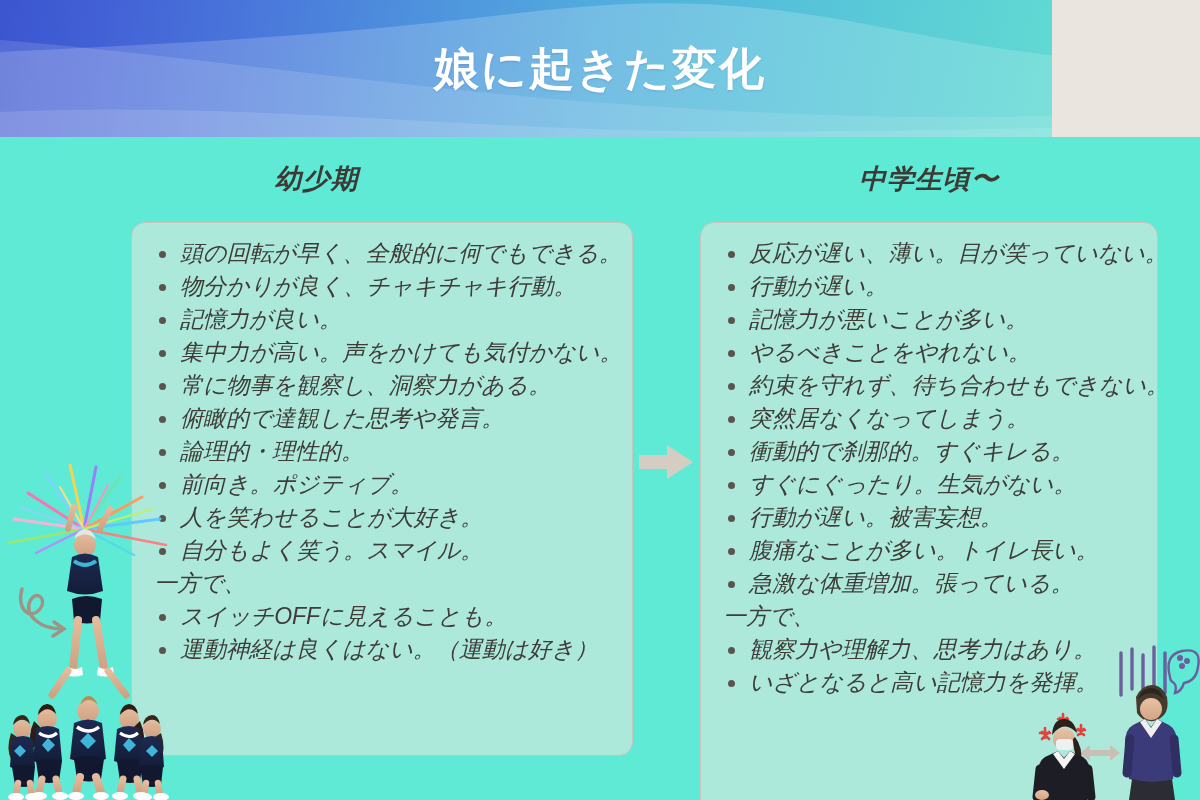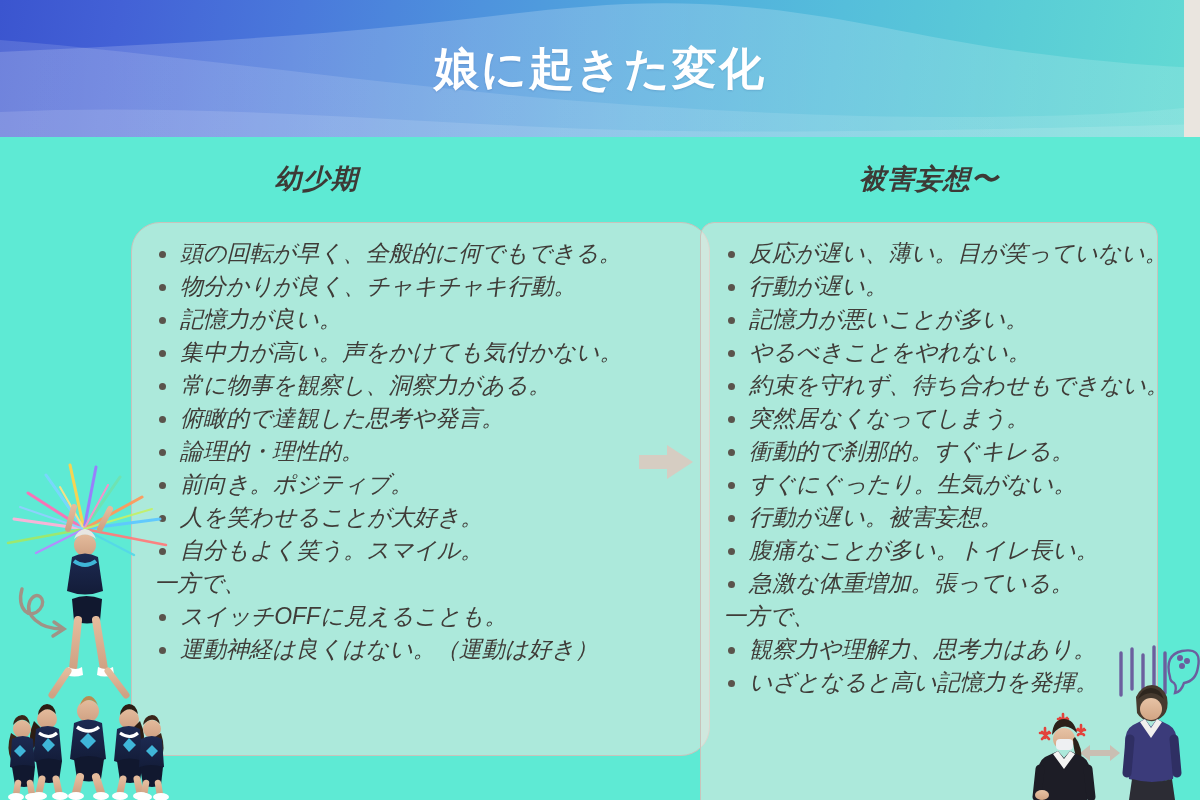--- a/index.html
+++ b/index.html
@@ -14,21 +14,21 @@
     font-family: "Liberation Sans", "DejaVu Sans", sans-serif;
     background: #EAE5DF;
     position: relative;
   }
 
   
   .header {
     position: absolute;
     left: 0;
     top: 0;
-    width: 1184px;
+    width: 1052px;
     height: 137px;
     overflow: hidden;
     background: linear-gradient(100deg,
         #3b55cf 0%,
         #4361d6 10%,
         #4a79db 25%,
         #4e93dd 40%,
         #51abdd 55%,
         #55bedb 70%,
         #5acdd6 85%,
@@ -82,21 +82,21 @@
   .col-head.right { left: 700px; top: 24px; width: 458px; text-align: center; }
 
   .panel {
     position: absolute;
     top: 85px;
     border: 1px solid #c9c3bb;
     border-radius: 14px;
     background: rgba(236,231,224,0.55);
     box-sizing: border-box;
   }
-  .panel.left  { left: 131px; width: 579px; height: 534px; border-radius: 29px; }
+  .panel.left  { left: 131px; width: 502px; height: 534px; }
   .panel.right { left: 700px; width: 458px; height: 661px; }
 
   .bullets {
     position: absolute;
     top: 14px;
     left: 0;
     right: 0;
     list-style: none;
     margin: 0;
     padding: 0 10px 0 18px;
@@ -172,21 +172,21 @@
     <path d="M0,137 L0,52 C120,46 260,40 400,26 C520,14 600,0 700,4 C820,9 900,34 1010,50 C1090,61 1150,66 1200,68 L1200,137 Z" fill="url(#wv)"></path>
     <path d="M0,137 L0,40 C150,52 330,78 520,96 C700,112 880,120 1040,116 C1120,114 1170,110 1200,106 L1200,137 Z" fill="url(#wv2)"></path>
     <path d="M0,137 L0,112 C160,104 330,116 520,126 C700,135 900,132 1200,124 L1200,137 Z" fill="#ffffff" fill-opacity="0.12"></path>
   </svg>
   <div class="header-title">娘に起きた変化</div>
 </div>
 
 <div class="stage">
 
   <div class="col-head left">幼少期</div>
-  <div class="col-head right">被害妄想〜</div>
+  <div class="col-head right">中学生頃〜</div>
 
   <div class="panel left">
     <ul class="bullets" id="list-left">
         <li class="bulleted">頭の回転が早く、全般的に何でもできる。</li>
         <li class="bulleted">物分かりが良く、チャキチャキ行動。</li>
         <li class="bulleted">記憶力が良い。</li>
         <li class="bulleted">集中力が高い。声をかけても気付かない。</li>
         <li class="bulleted">常に物事を観察し、洞察力がある。</li>
         <li class="bulleted">俯瞰的で達観した思考や発言。</li>
         <li class="bulleted">論理的・理性的。</li>

